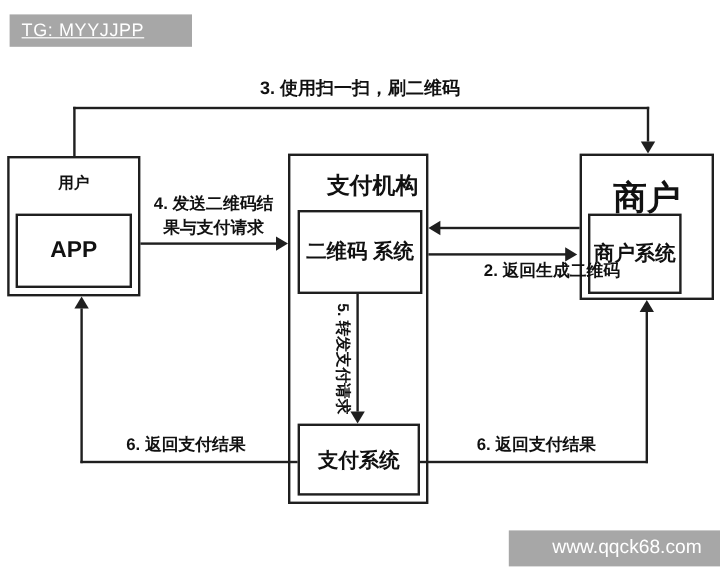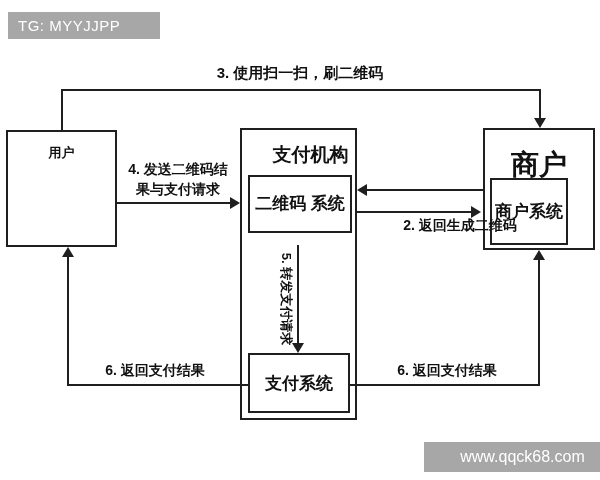--- a/index.html
+++ b/index.html
@@ -3,21 +3,21 @@
 <meta charset="utf-8">
 <style>
   html,body{margin:0;padding:0;background:#e9e9e9;}
   .stage{
     position:relative;width:600px;height:480px;background:#ffffff;
     font-family:"Liberation Sans","DejaVu Sans",sans-serif;
     overflow:hidden;color:#1f1f1f;
   }
   
   .wm{position:absolute;background:#a7a7a7;color:#ffffff;display:flex;align-items:center;}
-  .wm-tg{left:8px;top:12px;width:142px;height:27px;font-size:15px;padding-left:10px;letter-spacing:.5px;}
+  .wm-tg{left:8px;top:12px;width:142px;height:27px;font-size:15px;padding-left:10px;letter-spacing:.5px;text-decoration:underline;}
   .wm-url{left:424px;top:442px;width:197px;height:30px;font-size:16px;justify-content:center;}
   
   .node{position:absolute;border:2px solid #1f1f1f;background:#ffffff;box-sizing:border-box;}
   .node-title{position:absolute;width:100%;text-align:center;font-weight:bold;color:#111;}
   .inner{position:absolute;border:2px solid #1f1f1f;background:#ffffff;box-sizing:border-box;
          display:flex;align-items:center;justify-content:center;text-align:center;
          font-weight:bold;color:#111;}
   
   .ln{position:absolute;background:#1f1f1f;}
   .ah{position:absolute;width:0;height:0;}
@@ -45,25 +45,26 @@
 
   <div class="lbl lbl-3">3. 使用扫一扫，刷二维码</div>
   <div class="ln" style="left:61px;top:89px;width:480px;height:2px;"></div>
   <div class="ln" style="left:61px;top:89px;width:2px;height:41px;"></div>
   <div class="ln" style="left:539px;top:89px;width:2px;height:29px;"></div>
   <div class="ah ah-down" style="left:534px;top:118px;"></div>
 
   <div class="node" style="left:6px;top:130px;width:111px;height:117px;">
     <div class="node-title" style="top:12px;font-size:13px;">用户</div>
   </div>
+  <div class="inner" style="left:13px;top:178px;width:97px;height:62px;font-size:19px;">APP</div>
 
   <div class="node" style="left:240px;top:128px;width:117px;height:292px;">
     <div class="node-title" style="top:12px;font-size:19px;margin-left:12px;">支付机构</div>
   </div>
-  <div class="inner" style="left:248px;top:175px;width:104px;height:58px;font-size:17px;line-height:24px;">二维码
+  <div class="inner" style="left:248px;top:175px;width:104px;height:70px;font-size:17px;line-height:24px;">二维码
 系统</div>
   <div class="inner" style="left:248px;top:353px;width:102px;height:60px;font-size:17px;">支付系统</div>
 
   <div class="node" style="left:483px;top:128px;width:112px;height:122px;">
     <div class="node-title" style="top:16px;font-size:28px;">商户</div>
   </div>
   <div class="inner" style="left:490px;top:178px;width:78px;height:67px;font-size:17px;">商户系统</div>
 
   <div class="lbl lbl-4">4. 发送二维码结
 果与支付请求</div>

